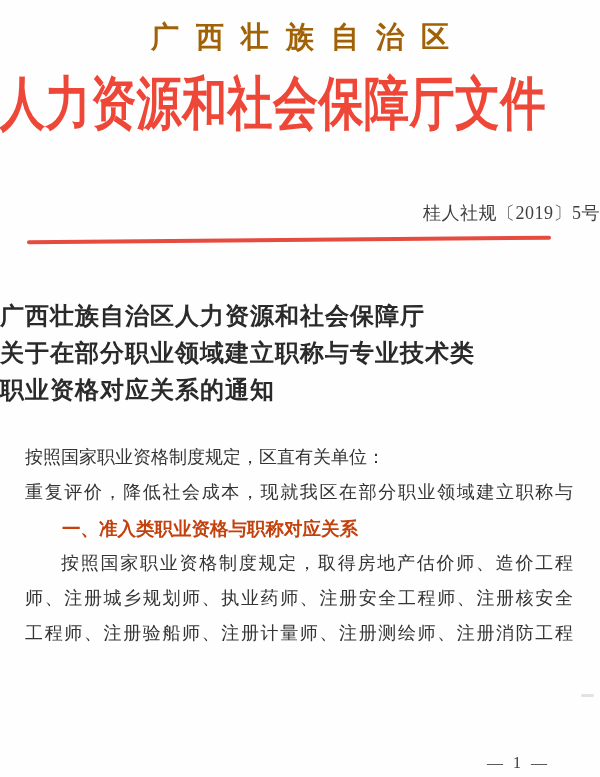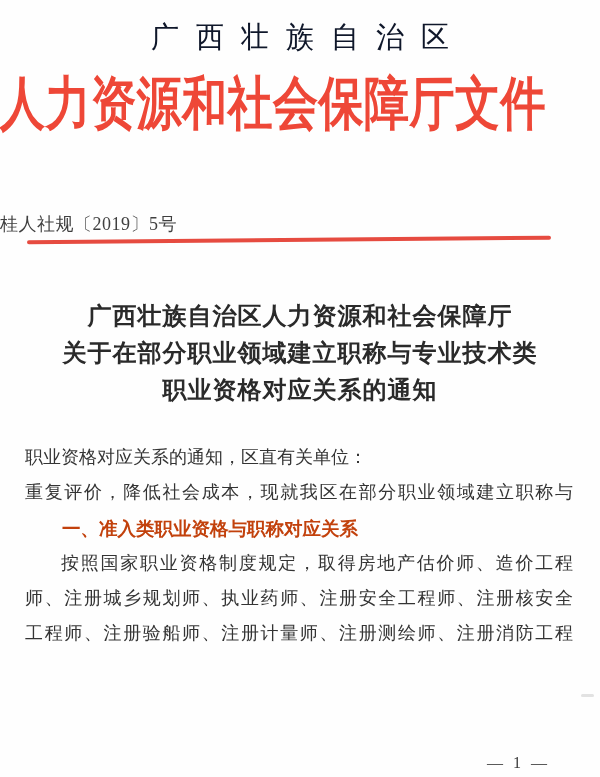--- a/index.html
+++ b/index.html
@@ -7,22 +7,22 @@
     position:relative;
     width:600px;height:777px;
     background:#fefefe;
     font-family:"Liberation Serif","DejaVu Serif",serif;
     overflow:hidden;
   }
   
   .region-line{
     position:absolute;top:19px;left:0;right:0;
     text-align:center;
-    color:#0f172a;
-    font-weight:normal;
+    color:#a16207;
+    font-weight:bold;
     font-size:28px;line-height:1.2;
   }
   .region-line span{
     display:inline-block;
     letter-spacing:17px;margin-right:-17px;
     transform:scaleY(1.06);transform-origin:top center;
   }
   .doctype-line{
     position:absolute;top:76px;left:0;right:0;
     text-align:left;
@@ -30,37 +30,36 @@
     font-weight:bold;
     font-size:45px;line-height:1;
   }
   .doctype-line span{
     display:inline-block;
     letter-spacing:0.5px;
     transform:scaleY(1.28);transform-origin:top center;
   }
   
   .doc-number{
-    position:absolute;top:212px;left:0;right:0;
-    text-align:left;
+    position:absolute;top:201px;left:0;right:0;
+    text-align:right;
     font-size:18px;color:#3f3f3f;
     letter-spacing:0.5px;
   }
   
   .red-line{
     position:absolute;top:238px;left:27px;
     width:524px;height:4px;
     background:#e64b40;
     border-radius:2px;
     transform:rotate(-0.5deg);
   }
   
   .doc-title{
     position:absolute;top:298px;left:0;right:0;
-    text-align:center;
     font-size:24px;font-weight:bold;
     color:#2a2a2a;
     line-height:37px;letter-spacing:1px;
   }
   
   .body-text{
     position:absolute;top:440px;left:25px;width:548px;
     font-size:18px;line-height:35.3px;
     color:#343434;
   }
@@ -108,21 +107,21 @@
 
   <div class="red-line"></div>
 
   <div class="doc-title">
     <div>广西壮族自治区人力资源和社会保障厅</div>
     <div>关于在部分职业领域建立职称与专业技术类</div>
     <div>职业资格对应关系的通知</div>
   </div>
 
   <div class="body-text">
-    <div class="bl">职业资格对应关系的通知，区直有关单位：</div>
+    <div class="bl">按照国家职业资格制度规定，区直有关单位：</div>
     <div class="bl justify">重复评价，降低社会成本，现就我区在部分职业领域建立职称与</div>
     <div class="bl indent heading">一、准入类职业资格与职称对应关系</div>
     <div class="bl indent justify">按照国家职业资格制度规定，取得房地产估价师、造价工程</div>
     <div class="bl justify">师、注册城乡规划师、执业药师、注册安全工程师、注册核安全</div>
     <div class="bl justify">工程师、注册验船师、注册计量师、注册测绘师、注册消防工程</div>
   </div>
 
   <div class="scan-artifact"></div>
 
   <div class="page-number">— 1 —</div>

